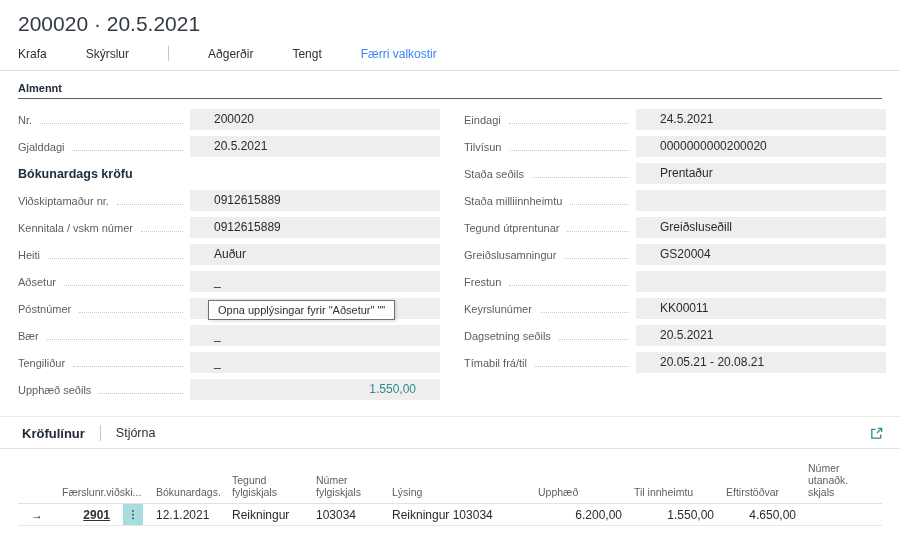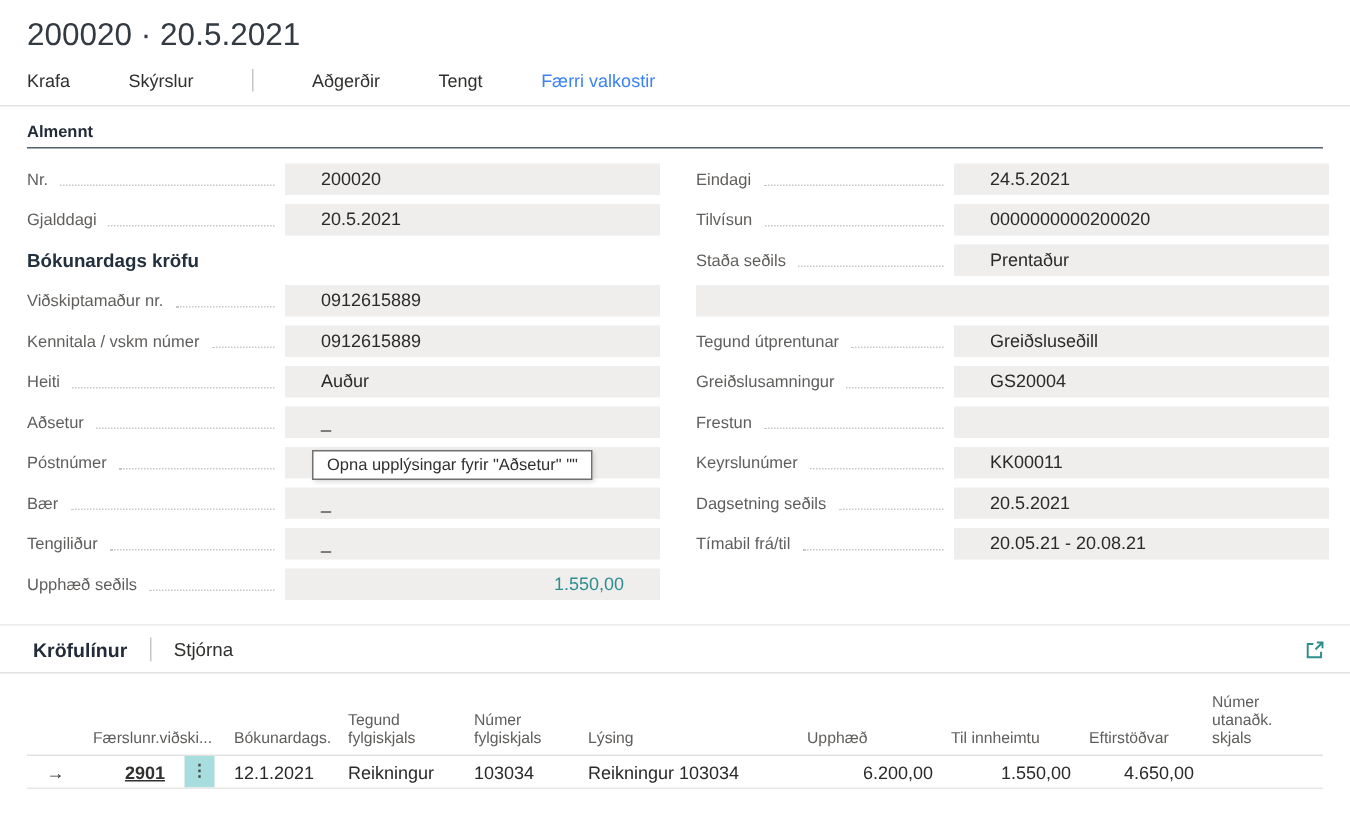--- a/index.html
+++ b/index.html
@@ -278,20 +278,24 @@
         <div class="field-value">0000000000200020</div>
       </div>
       <div class="field-row">
         <div class="field-label">
             <span>Staða seðils</span>
             <span class="leader"></span>
           </div>
         <div class="field-value">Prentaður</div>
       </div>
       <div class="field-row">
+        <div class="field-label">
+            <span>Staða milliinnheimtu</span>
+            <span class="leader"></span>
+          </div>
         <div class="field-value"></div>
       </div>
       <div class="field-row">
         <div class="field-label">
             <span>Tegund útprentunar</span>
             <span class="leader"></span>
           </div>
         <div class="field-value">Greiðsluseðill</div>
       </div>
       <div class="field-row">

